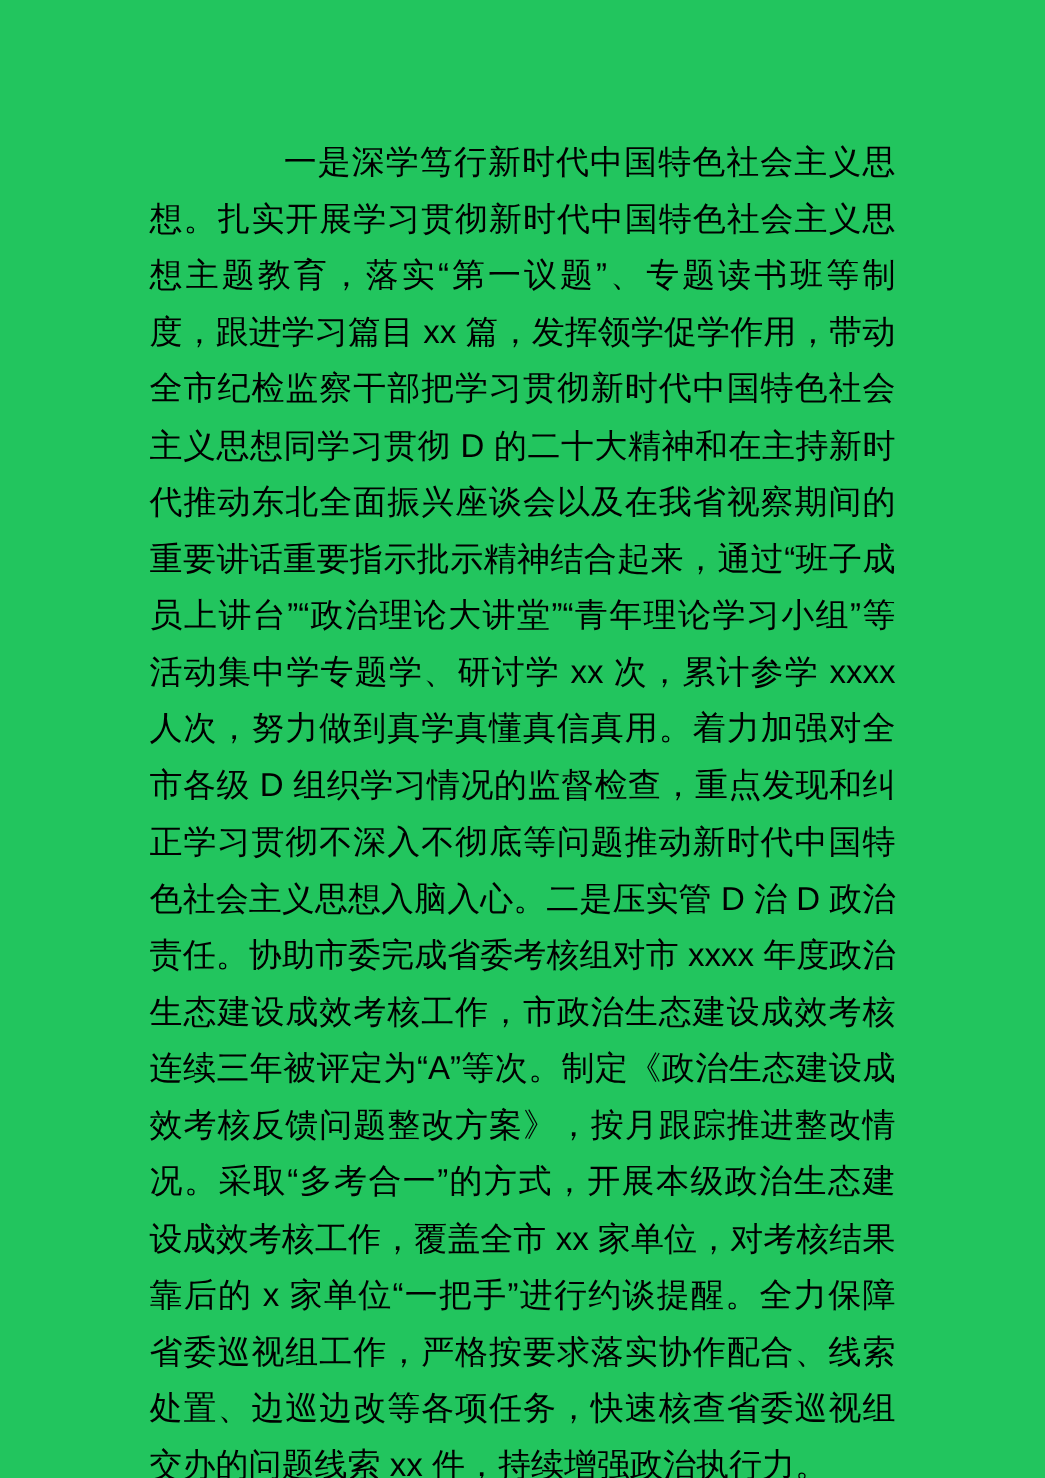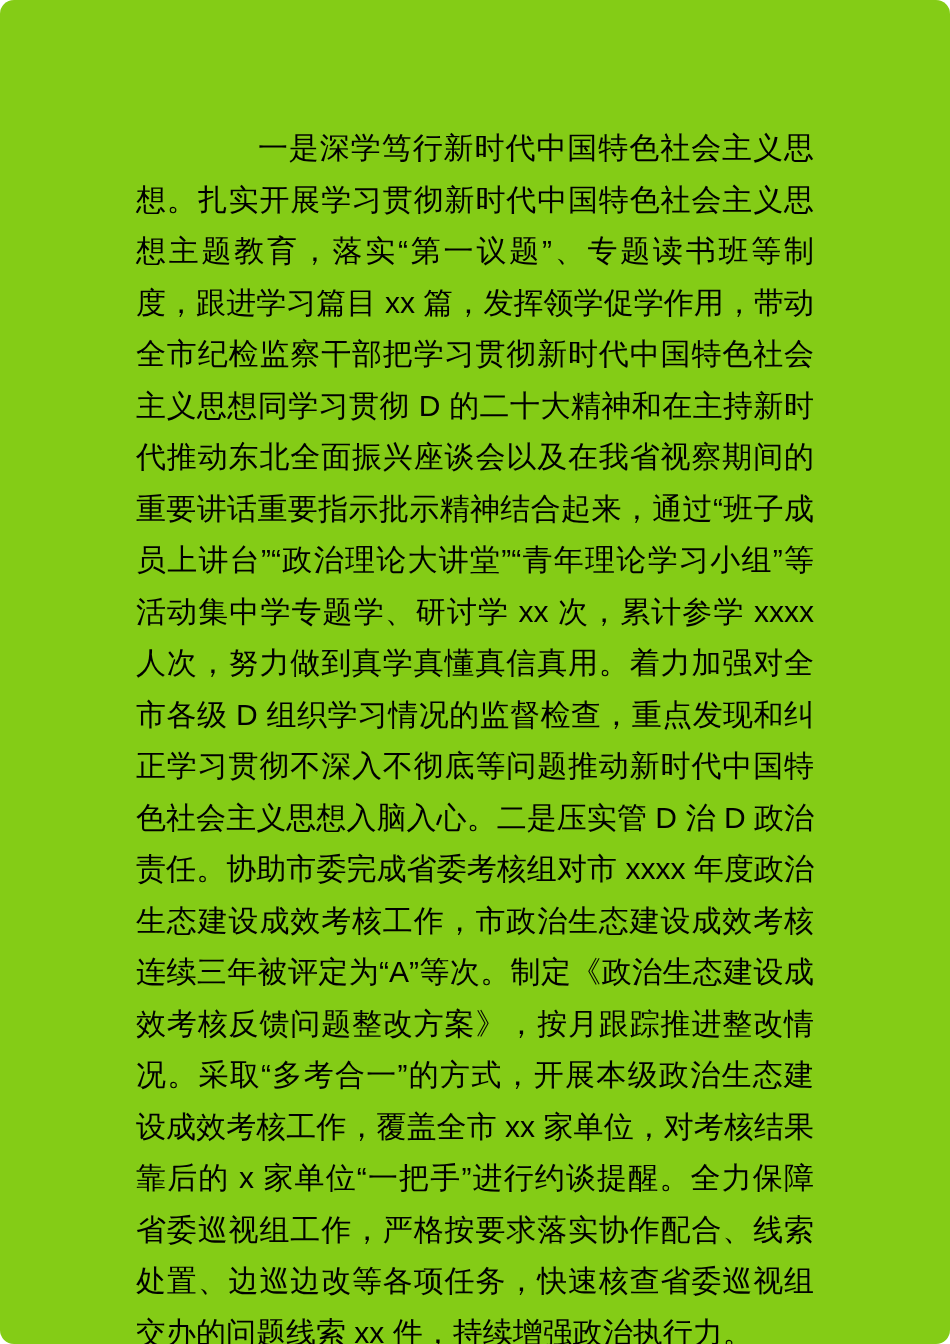--- a/index.html
+++ b/index.html
@@ -8,24 +8,23 @@
     padding: 0;
     background: #ffffff;
   }
   body {
     font-family: "Liberation Sans", "DejaVu Sans", sans-serif;
   }
   .page {
     position: relative;
     width: 950px;
     height: 1344px;
-    background: #84cc16;
+    background: #22c55e;
     overflow: hidden;
     box-sizing: border-box;
-    border-radius: 14px;
   }
   .doc-body {
     position: absolute;
     left: 136px;
     top: 122px;
     width: 678px;
   }
   .para {
     margin: 0;
     font-size: 30px;

